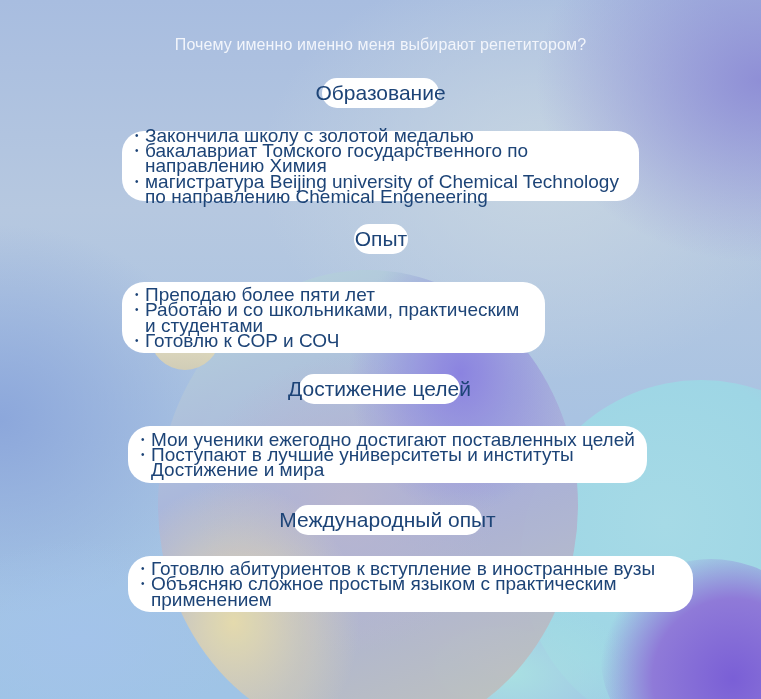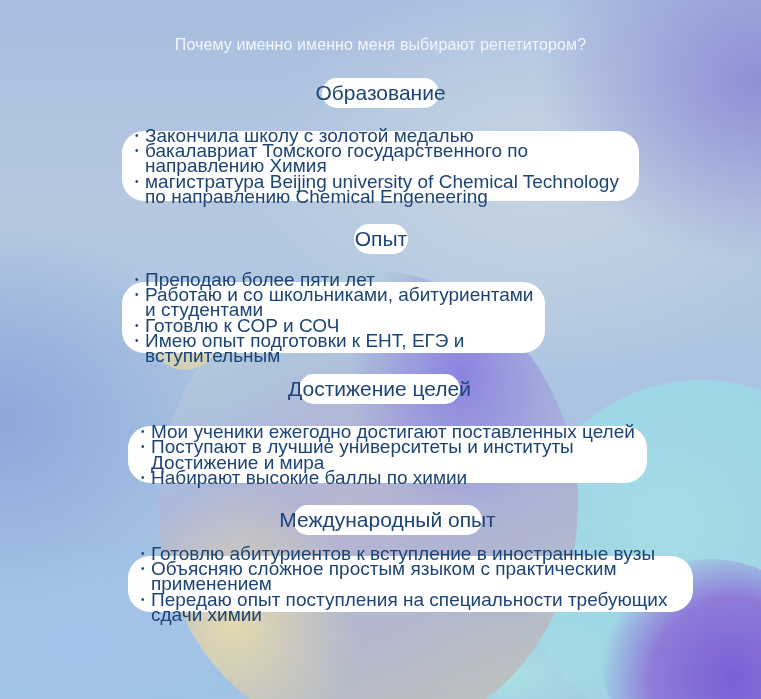--- a/index.html
+++ b/index.html
@@ -102,36 +102,33 @@
       <li>Закончила школу с золотой медалью</li>
       <li>бакалавриат Томского государственного по направлению Химия</li>
       <li>магистратура Beijing university of Chemical Technology по направлению Chemical Engeneering</li>
     </ul>
   </div>
 
   <div class="pill" style="left:354px; top:224px; width:54px;">Опыт</div>
   <div class="card" style="left:122px; top:282px; width:423px; height:71px;">
     <ul>
       <li>Преподаю более пяти лет</li>
-      <li>Работаю и со школьниками, абитуриентами и студентами</li>
+      <li>Работаю и со школьниками, практическим и студентами</li>
       <li>Готовлю к СОР и СОЧ</li>
-      <li>Имею опыт подготовки к ЕНТ, ЕГЭ и вступительным</li>
     </ul>
   </div>
 
   <div class="pill" style="left:299px; top:374px; width:161px;">Достижение целей</div>
   <div class="card" style="left:128px; top:426px; width:519px; height:57px;">
     <ul>
       <li>Мои ученики ежегодно достигают поставленных целей</li>
       <li>Поступают в лучшие университеты и институты Достижение и мира</li>
-      <li>Набирают высокие баллы по химии</li>
     </ul>
   </div>
 
   <div class="pill" style="left:293px; top:505px; width:189px;">Международный опыт</div>
   <div class="card" style="left:128px; top:556px; width:565px; height:56px;">
     <ul>
       <li>Готовлю абитуриентов к вступление в иностранные вузы</li>
       <li>Объясняю сложное простым языком с практическим применением</li>
-      <li>Передаю опыт поступления на специальности требующих сдачи химии</li>
     </ul>
   </div>
 </div>
 
 </body></html>

